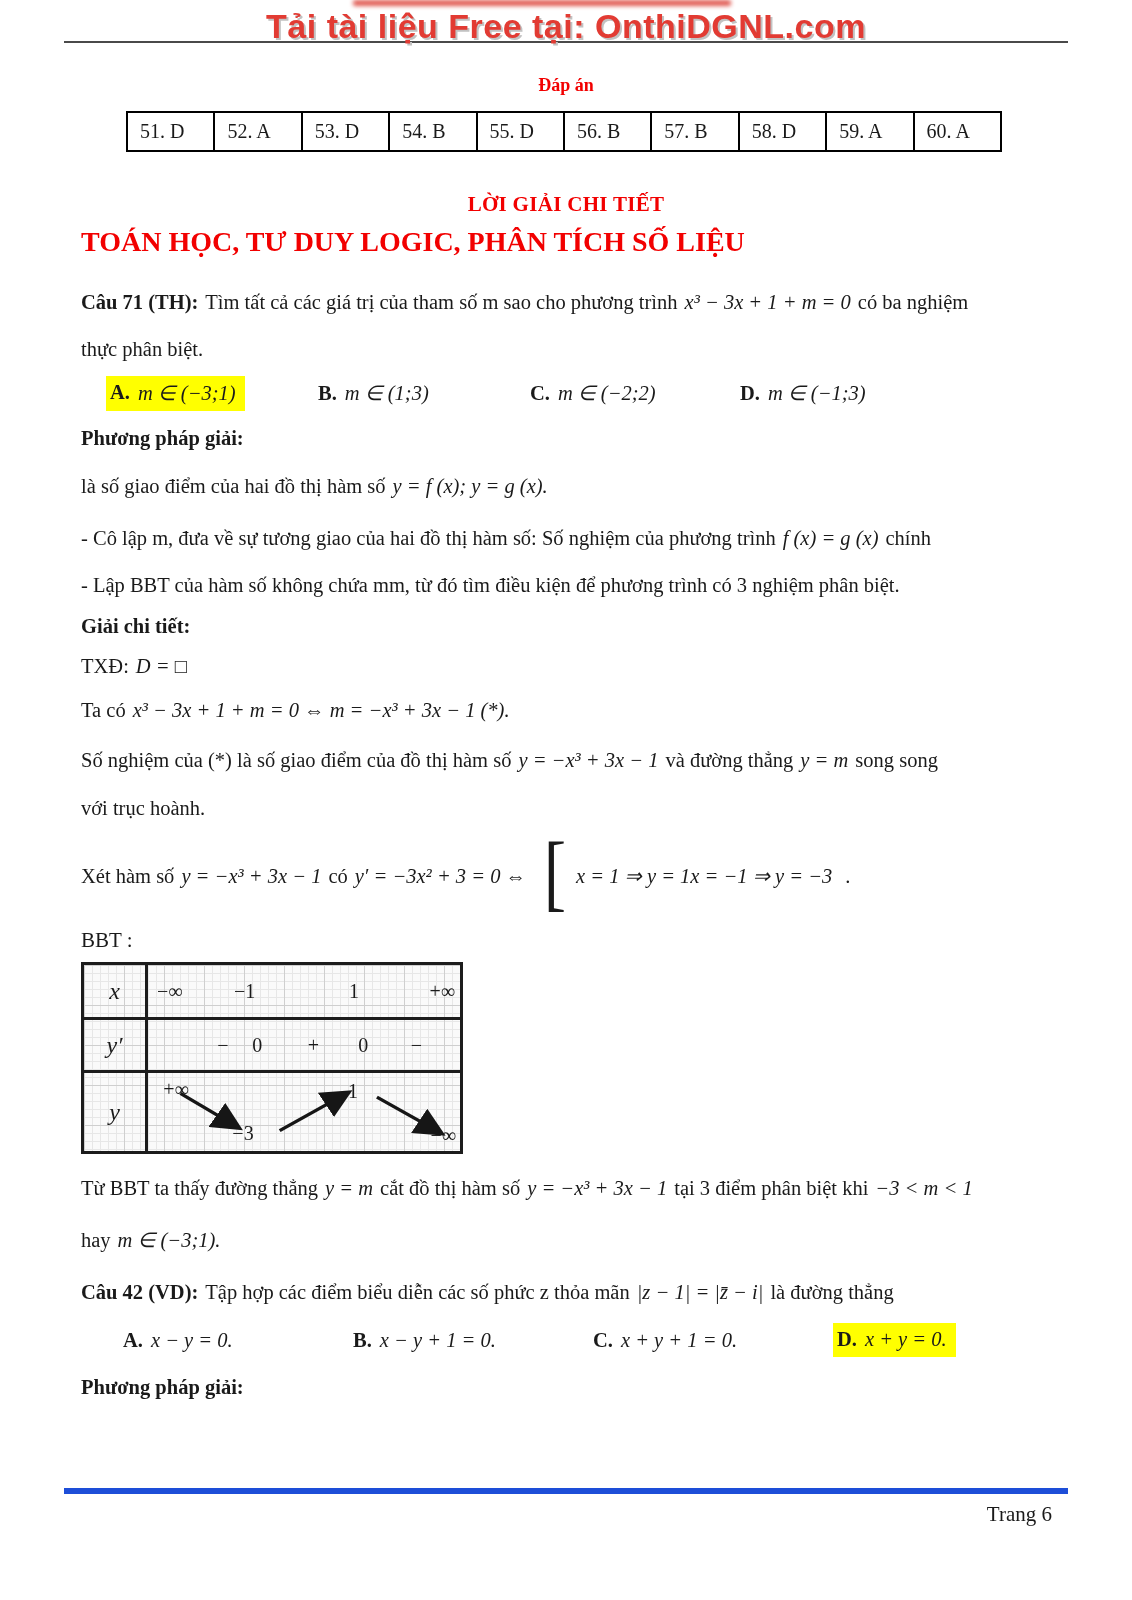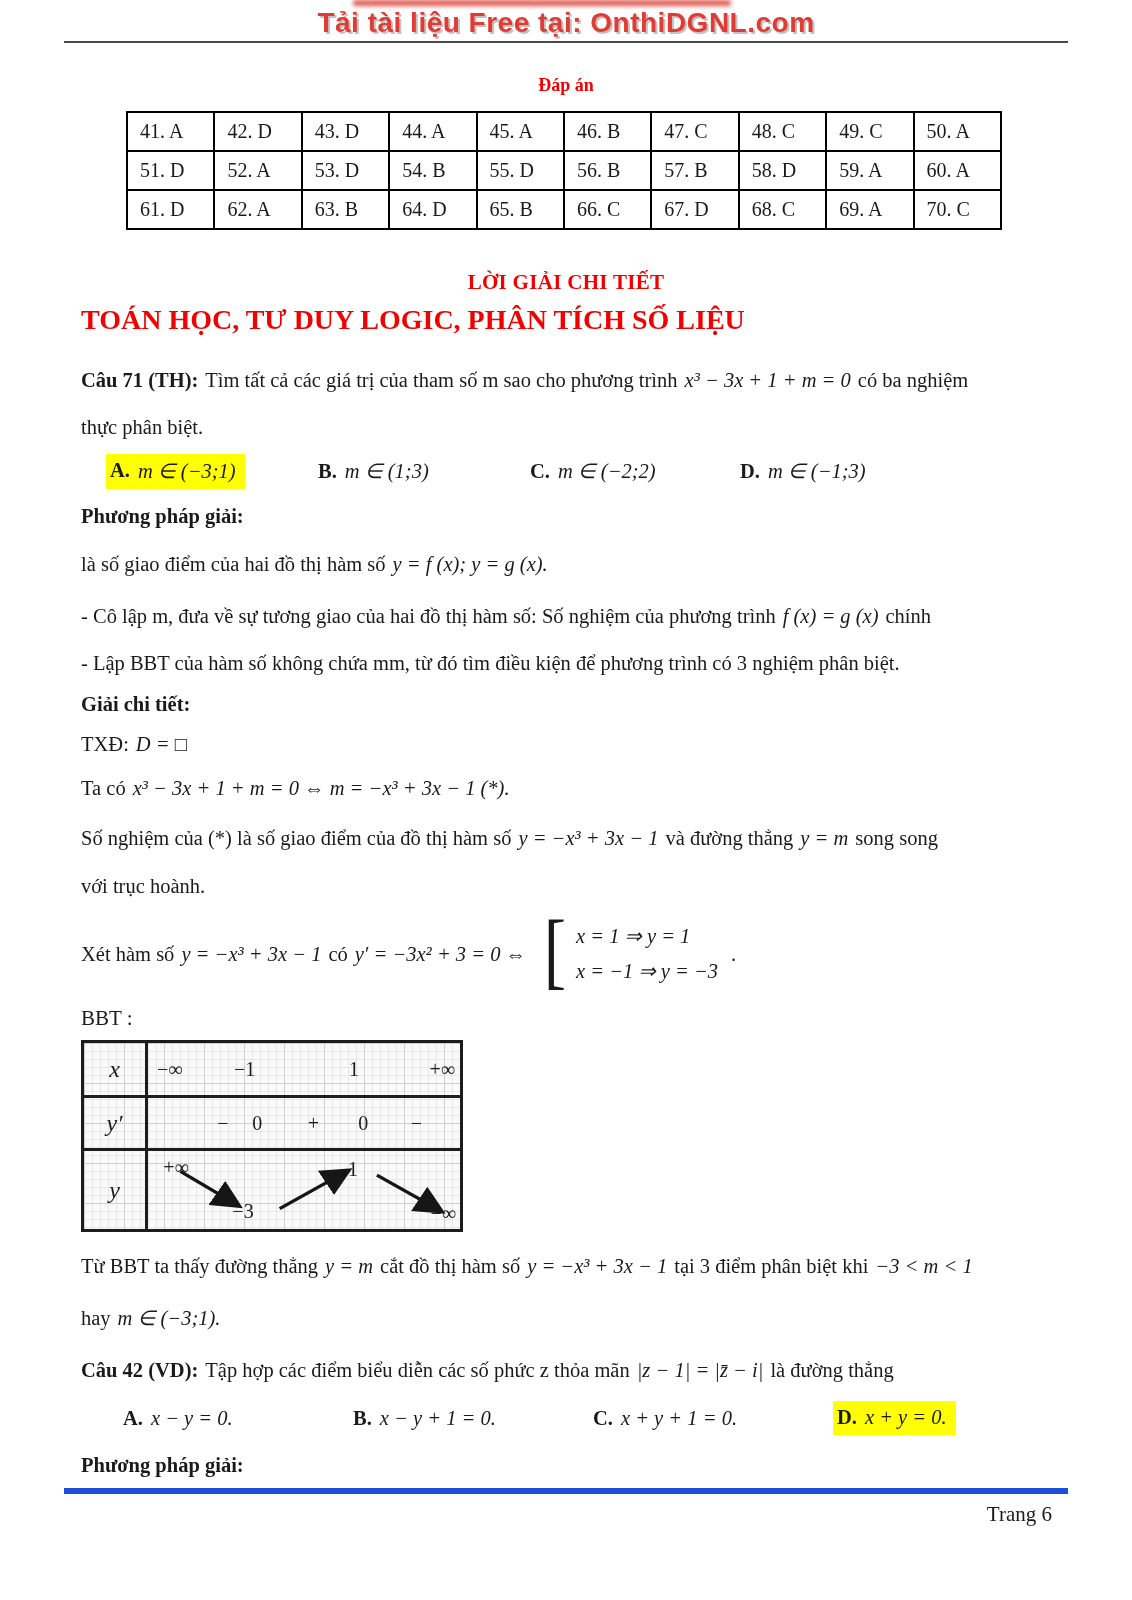--- a/index.html
+++ b/index.html
@@ -10,21 +10,21 @@
   }
   .page{position:relative;width:100%;height:100%;padding:0 64px;box-sizing:border-box;}
 
   
   .remnant{
     position:absolute;top:0;left:353px;width:378px;height:6px;
     background:#e05a52;filter:blur(2px);border-radius:2px;
   }
   .banner{
     padding-top:7px;text-align:center;
-    font-family:"Liberation Sans", sans-serif;font-weight:bold;font-size:28px;
+    font-family:"Liberation Sans", sans-serif;font-weight:bold;font-size:34px;
     color:#e23b33;text-shadow:2px 2px 0 #c2c2c2;letter-spacing:0.5px;
     height:38px;box-sizing:border-box;
   }
   .header-rule{border:0;border-top:2px solid #4a4a4a;margin:3px 0 0 0;}
 
   
   .dap-an{margin-top:32px;height:26px;text-align:center;color:#f20000;font-weight:bold;font-size:18px;}
   table.answers{
     border-collapse:collapse;margin:10px 0 0 62px;width:876px;table-layout:fixed;
   }
@@ -55,21 +55,21 @@
   .opts.q41 .opt:nth-child(2){width:212px;}
   .opts.q41 .opt:nth-child(3){width:210px;}
   .opts.q42{margin-left:42px;height:44px;}
   .opts.q42 .opt:nth-child(1){width:230px;}
   .opts.q42 .opt:nth-child(2){width:240px;}
   .opts.q42 .opt:nth-child(3){width:240px;}
 
   
   .xet{height:92px;}
   .bracket{font-size:84px;font-weight:400;line-height:0.82;margin:0 4px 6px 8px;transform:scaleX(.8);}
-  .cases{display:flex;flex-direction:column;justify-content:center;font-style:italic;font-size:20.5px;line-height:35px;}
+  .cases{display:flex;flex-direction:row;justify-content:center;font-style:italic;font-size:20.5px;line-height:35px;}
   .case-dot{align-self:center;margin-left:6px;}
 
   
   .bbt-caption{height:36px;display:flex;align-items:center;font-size:21px;}
   .bbt{
     margin-top:4px;width:382px;height:192px;box-sizing:border-box;
     border:3px solid #1c1c1c;
     background-color:#fafafa;
     background-image:
       linear-gradient(#cfcfcf 1px, transparent 1px),
@@ -110,54 +110,30 @@
 
   <div class="remnant"></div>
   <div class="banner">Tải tài liệu Free tại: OnthiDGNL.com</div>
   <hr class="header-rule">
 
   <div class="dap-an">Đáp án</div>
 
   <table class="answers">
     <tbody>
         <tr>
-          <td>41. A</td>
-          <td>42. D</td>
-          <td>43. D</td>
-          <td>44. A</td>
-          <td>45. A</td>
-          <td>46. B</td>
-          <td>47. C</td>
-          <td>48. C</td>
-          <td>49. C</td>
-          <td>50. A</td>
-        </tr>
-        <tr>
           <td>51. D</td>
           <td>52. A</td>
           <td>53. D</td>
           <td>54. B</td>
           <td>55. D</td>
           <td>56. B</td>
           <td>57. B</td>
           <td>58. D</td>
           <td>59. A</td>
           <td>60. A</td>
-        </tr>
-        <tr>
-          <td>61. D</td>
-          <td>62. A</td>
-          <td>63. B</td>
-          <td>64. D</td>
-          <td>65. B</td>
-          <td>66. C</td>
-          <td>67. D</td>
-          <td>68. C</td>
-          <td>69. A</td>
-          <td>70. C</td>
         </tr>
       </tbody>
   </table>
 
   <div class="loi-giai">LỜI GIẢI CHI TIẾT</div>
   <div class="subject">TOÁN HỌC, TƯ DUY LOGIC, PHÂN TÍCH SỐ LIỆU</div>
 
   <div class="content">
 
     <div class="l h52" style="margin-top:16px">

